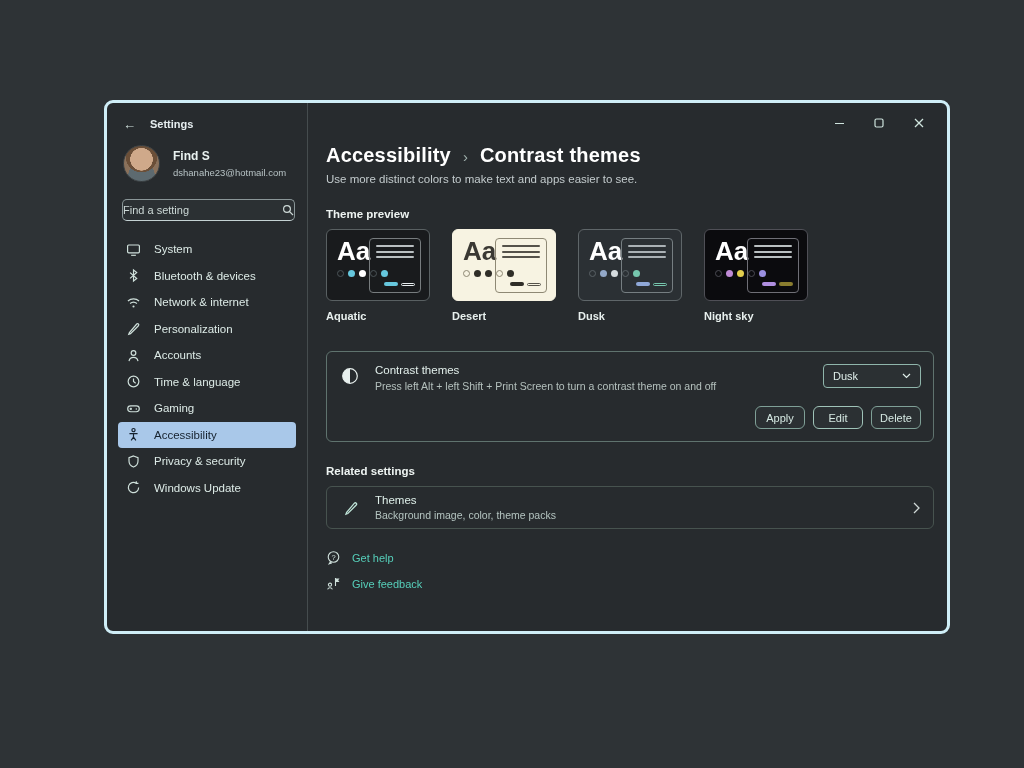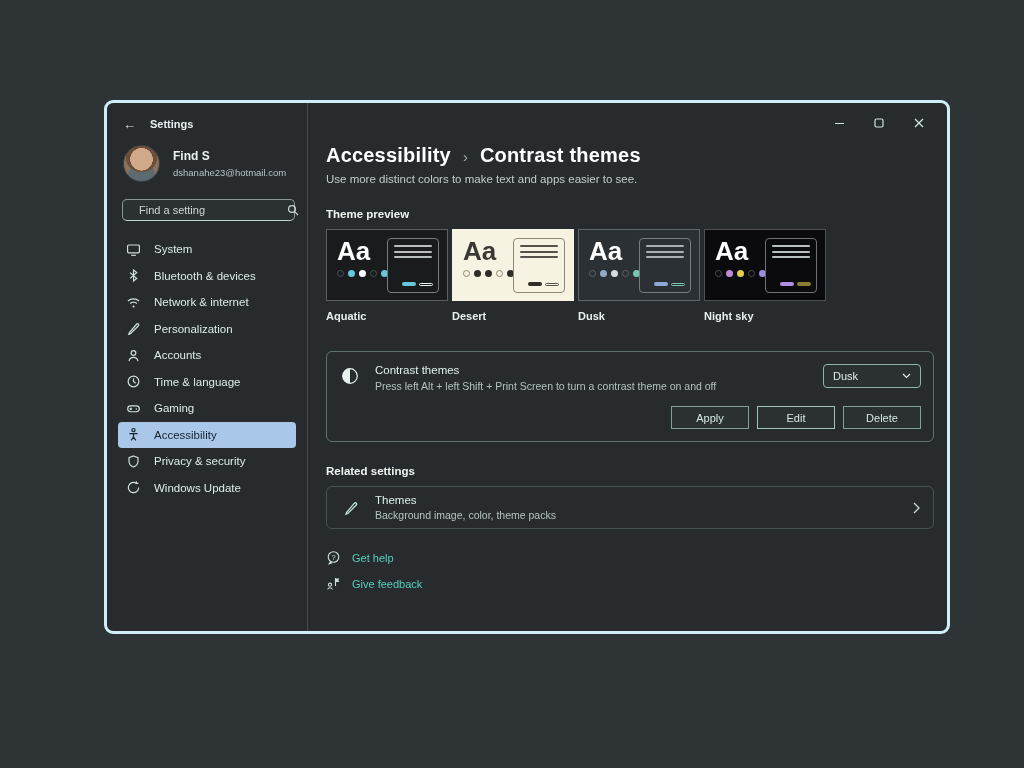--- a/index.html
+++ b/index.html
@@ -29,21 +29,21 @@
       radial-gradient(circle at 50% 30%, #6b4f38 0 52%, rgba(0,0,0,0) 53%),
       radial-gradient(circle at 50% 85%, #5d6a70 0 38%, rgba(0,0,0,0) 39%),
       radial-gradient(circle at 50% 50%, #8a715b 0 100%);
     border:1px solid #3c4245;
   }
   .profile-name { font-size:12px; font-weight:bold; color:#e9f2f0; }
   .profile-email { font-size:9.5px; color:#b7c3c5; margin-top:4px; }
   .searchbox {
     margin:17px 12px 0 15px; height:22px; border:1px solid #8a9698;
     border-bottom-color:#c4d2d3; border-radius:5px; background:#2b3033;
-    display:flex; align-items:center; padding:0 16px; gap:6px;
+    display:flex; align-items:center; padding:0 0; gap:6px;
   }
   .searchbox input {
     flex:1; background:transparent; border:none; outline:none;
     font-family:inherit; font-size:11px; color:#e4eeec;
   }
   .searchbox input::placeholder { color:#ccd8d6; opacity:1; }
   .nav { margin-top:15px; padding:0 11px 0 11px; }
   .nav-item {
     display:flex; align-items:center; gap:13px; height:26.5px; padding:0 8px;
     border-radius:4px; cursor:default; color:#dceae6; font-size:11.5px;
@@ -57,22 +57,22 @@
   .winctl { width:30px; height:18px; display:flex; align-items:center; justify-content:center; color:#cfe4de; }
   .breadcrumb { margin-top:9px; display:flex; align-items:center; gap:12px; }
   .crumb { font-size:20px; font-weight:bold; color:#ffffff; letter-spacing:0.2px; }
   .crumb-sep { font-size:15px; color:#9fb0ac; padding-top:2px; }
   .page-subtitle { margin-top:6px; font-size:11.5px; color:#c3cbcd; }
   .section-label { margin-top:23px; font-size:11.5px; font-weight:bold; color:#eef4f2; }
   
   .cards-row { margin-top:9px; display:flex; gap:8px; }
   .tcard-wrap { width:118px; }
   .tcard {
-    position:relative; width:122px; height:72px; border:1px solid #596062;
-    border-radius:0; padding:8px 10px; overflow:hidden;
+    position:relative; width:104px; height:72px; border:1px solid #596062;
+    border-radius:6px; padding:8px 10px; overflow:hidden;
   }
   .aa { font-size:26px; font-weight:bold; line-height:1.05; }
   .dots { display:flex; gap:4px; margin-top:5px; }
   .dot { width:7px; height:7px; border-radius:50%; display:inline-block; }
   .mock { position:absolute; right:8px; top:8px; width:52px; height:55px; border:1px solid #777c7e; border-radius:4px; padding:6px 6px; }
   .mline { height:2px; border-radius:1px; margin-bottom:3.5px; background:#b9bfc1; }
   .mbtns { position:absolute; right:5px; bottom:6px; display:flex; gap:3px; align-items:center; }
   .mbtn { width:14px; height:4px; border-radius:2px; display:inline-block; }
   .tlabel { margin-top:9px; font-size:11px; font-weight:bold; color:#e8f0ee; }
   
@@ -85,21 +85,21 @@
   .cc-texts { flex:1; }
   .cc-title { font-size:11.5px; color:#e2efeb; }
   .cc-desc { font-size:10.5px; color:#b4c0bd; margin-top:4px; }
   .dropdown {
     flex:0 0 98px; height:24px; border:1px solid #8fb5ab; border-radius:4px;
     display:flex; align-items:center; justify-content:space-between;
     padding:0 9px; font-size:11px; color:#dfeeea; background:#2b3033;
   }
   .cc-buttons { display:flex; justify-content:flex-end; gap:8px; margin-top:14px; }
   .btn {
-    width:78px; height:23px; border:1px solid #7fa097; border-radius:0;
+    width:50px; height:23px; border:1px solid #7fa097; border-radius:6px;
     background:#2b3033; color:#d5e8e2; font-size:11px; font-family:inherit;
     display:flex; align-items:center; justify-content:center;
   }
   .btn.edit { border-color:#9fc3b8; }
   
   .themes-row {
     margin-top:9px; height:43px; border:1px solid #47534f; border-radius:6px;
     display:flex; align-items:center; gap:16px; padding:0 13px 0 16px;
   }
   .themes-icon { color:#bfe4d8; flex:0 0 16px; }

